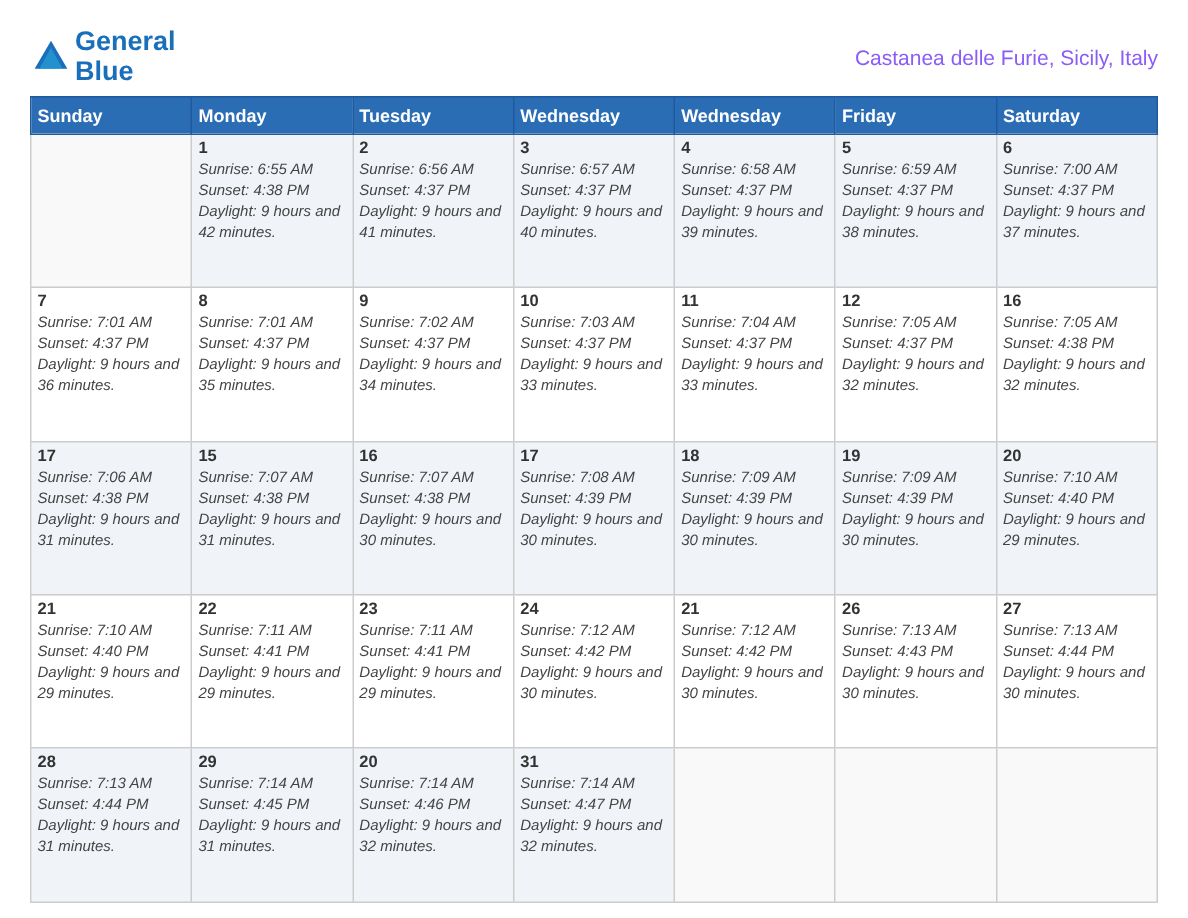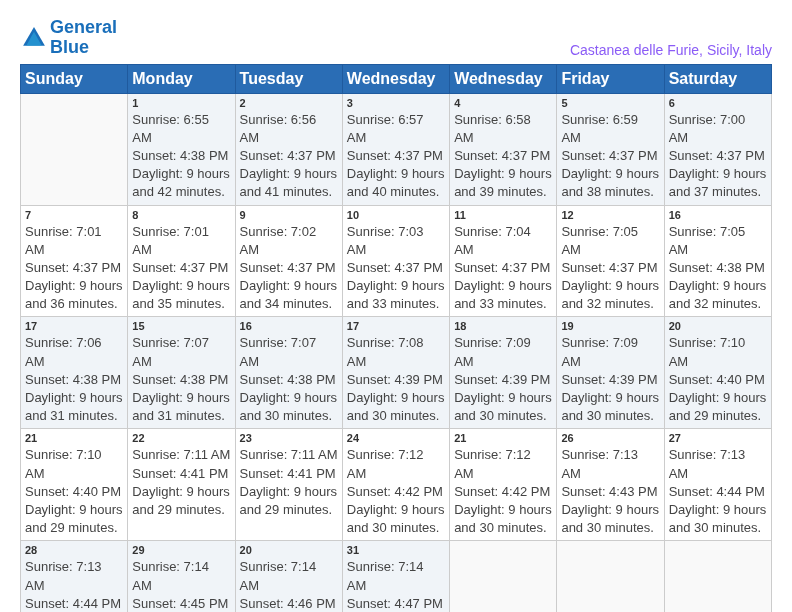--- a/index.html
+++ b/index.html
@@ -12,21 +12,21 @@
     }
     .page {
       width: 792px;
       height: 612px;
       padding: 18px 20px 10px 20px;
       display: flex;
       flex-direction: column;
     }
     .header {
       display: flex;
-      align-items: flex-end;
+      align-items: center;
       justify-content: space-between;
       margin-bottom: 6px;
     }
     .logo {
       display: flex;
       align-items: center;
     }
     .logo-text {
       font-size: 18px;
       font-weight: bold;
@@ -57,21 +57,21 @@
     .calendar {
       flex: 1;
       border: 1px solid #ccc;
       border-collapse: collapse;
       width: 100%;
       table-layout: fixed;
     }
     .calendar th {
       background-color: #2a6db5;
       color: white;
-      font-size: 16px;
+      font-size: 12px;
       font-weight: bold;
       padding: 5px 4px;
       text-align: left;
       border: 1px solid #1f5a9e;
     }
     .calendar td {
       vertical-align: top;
       border: 1px solid #ccc;
       padding: 3px 4px;
       font-size: 9.5px;
@@ -83,23 +83,24 @@
       background: #f9f9f9;
     }
     .day-number {
       font-size: 11px;
       font-weight: bold;
       color: #333;
       display: block;
       margin-bottom: 2px;
     }
     .day-info {
-      font-size: 13px;
+      font-size: 10px;
       color: #444;
       line-height: 1.4;
+      font-style: italic;
     }
     .row-shade td {
       background-color: #f0f4f8;
     }
   </style>
 </head>
 <body>
 
 <div class="page">
   <div class="header">

